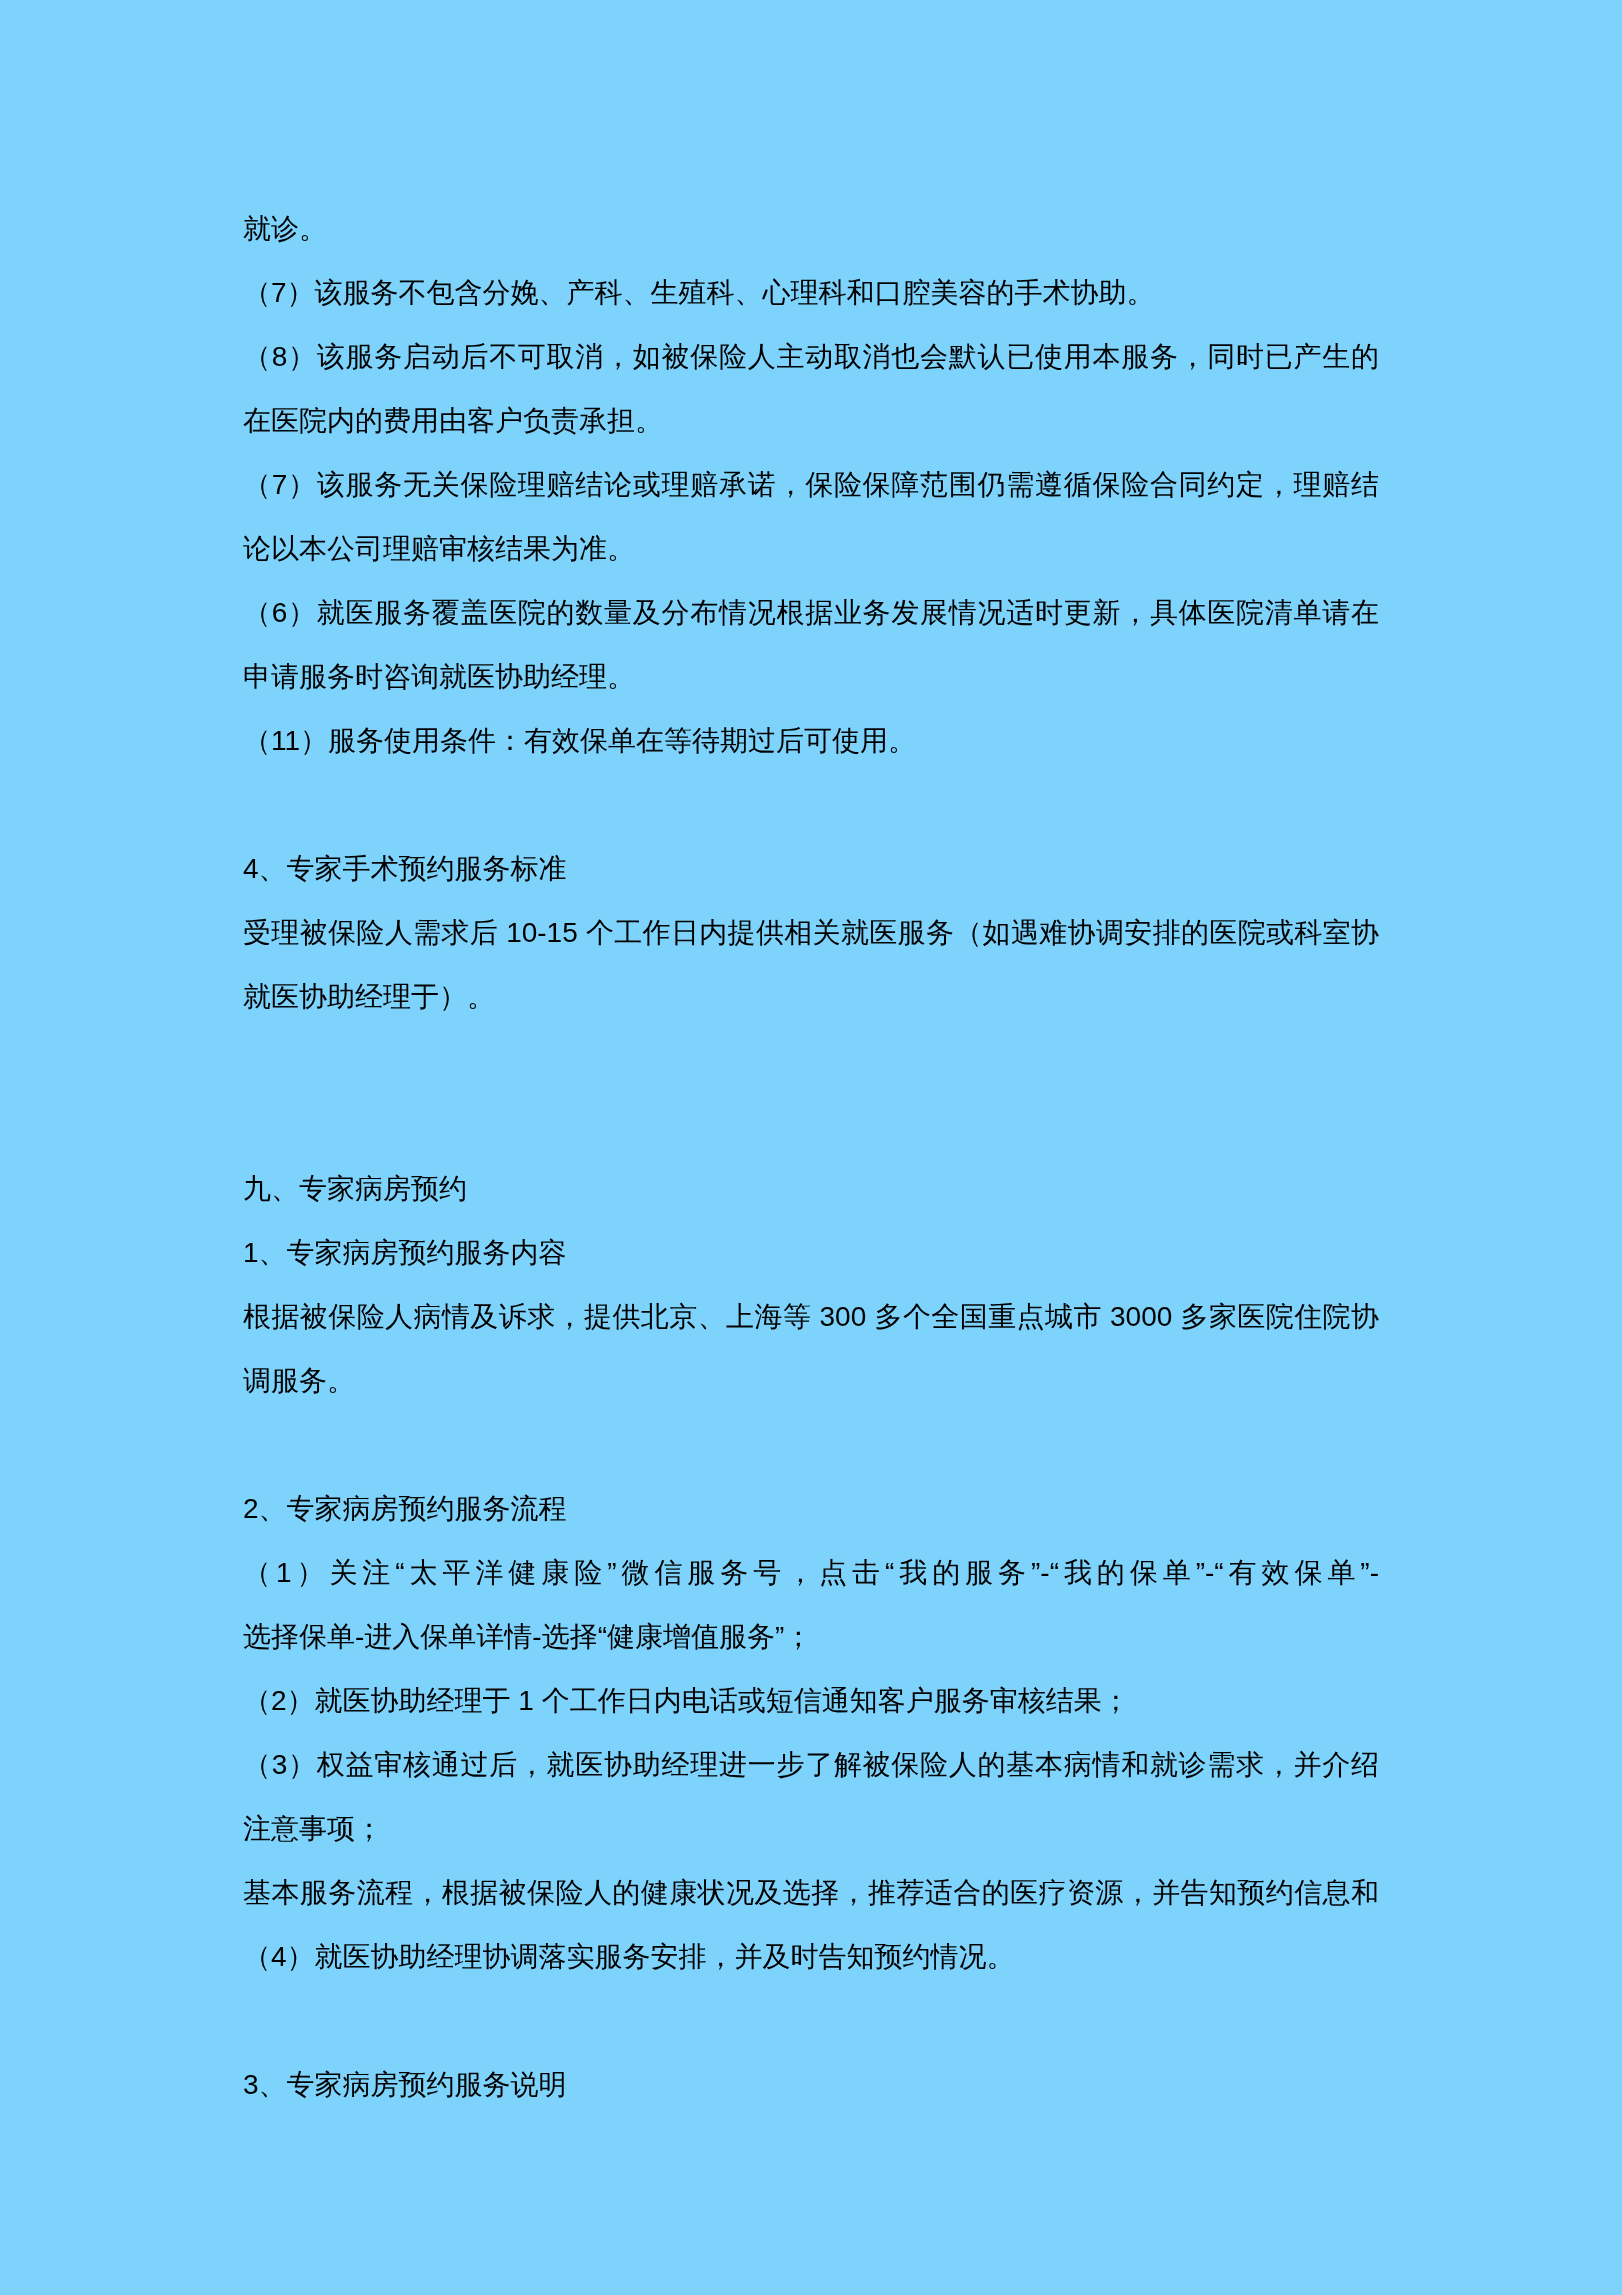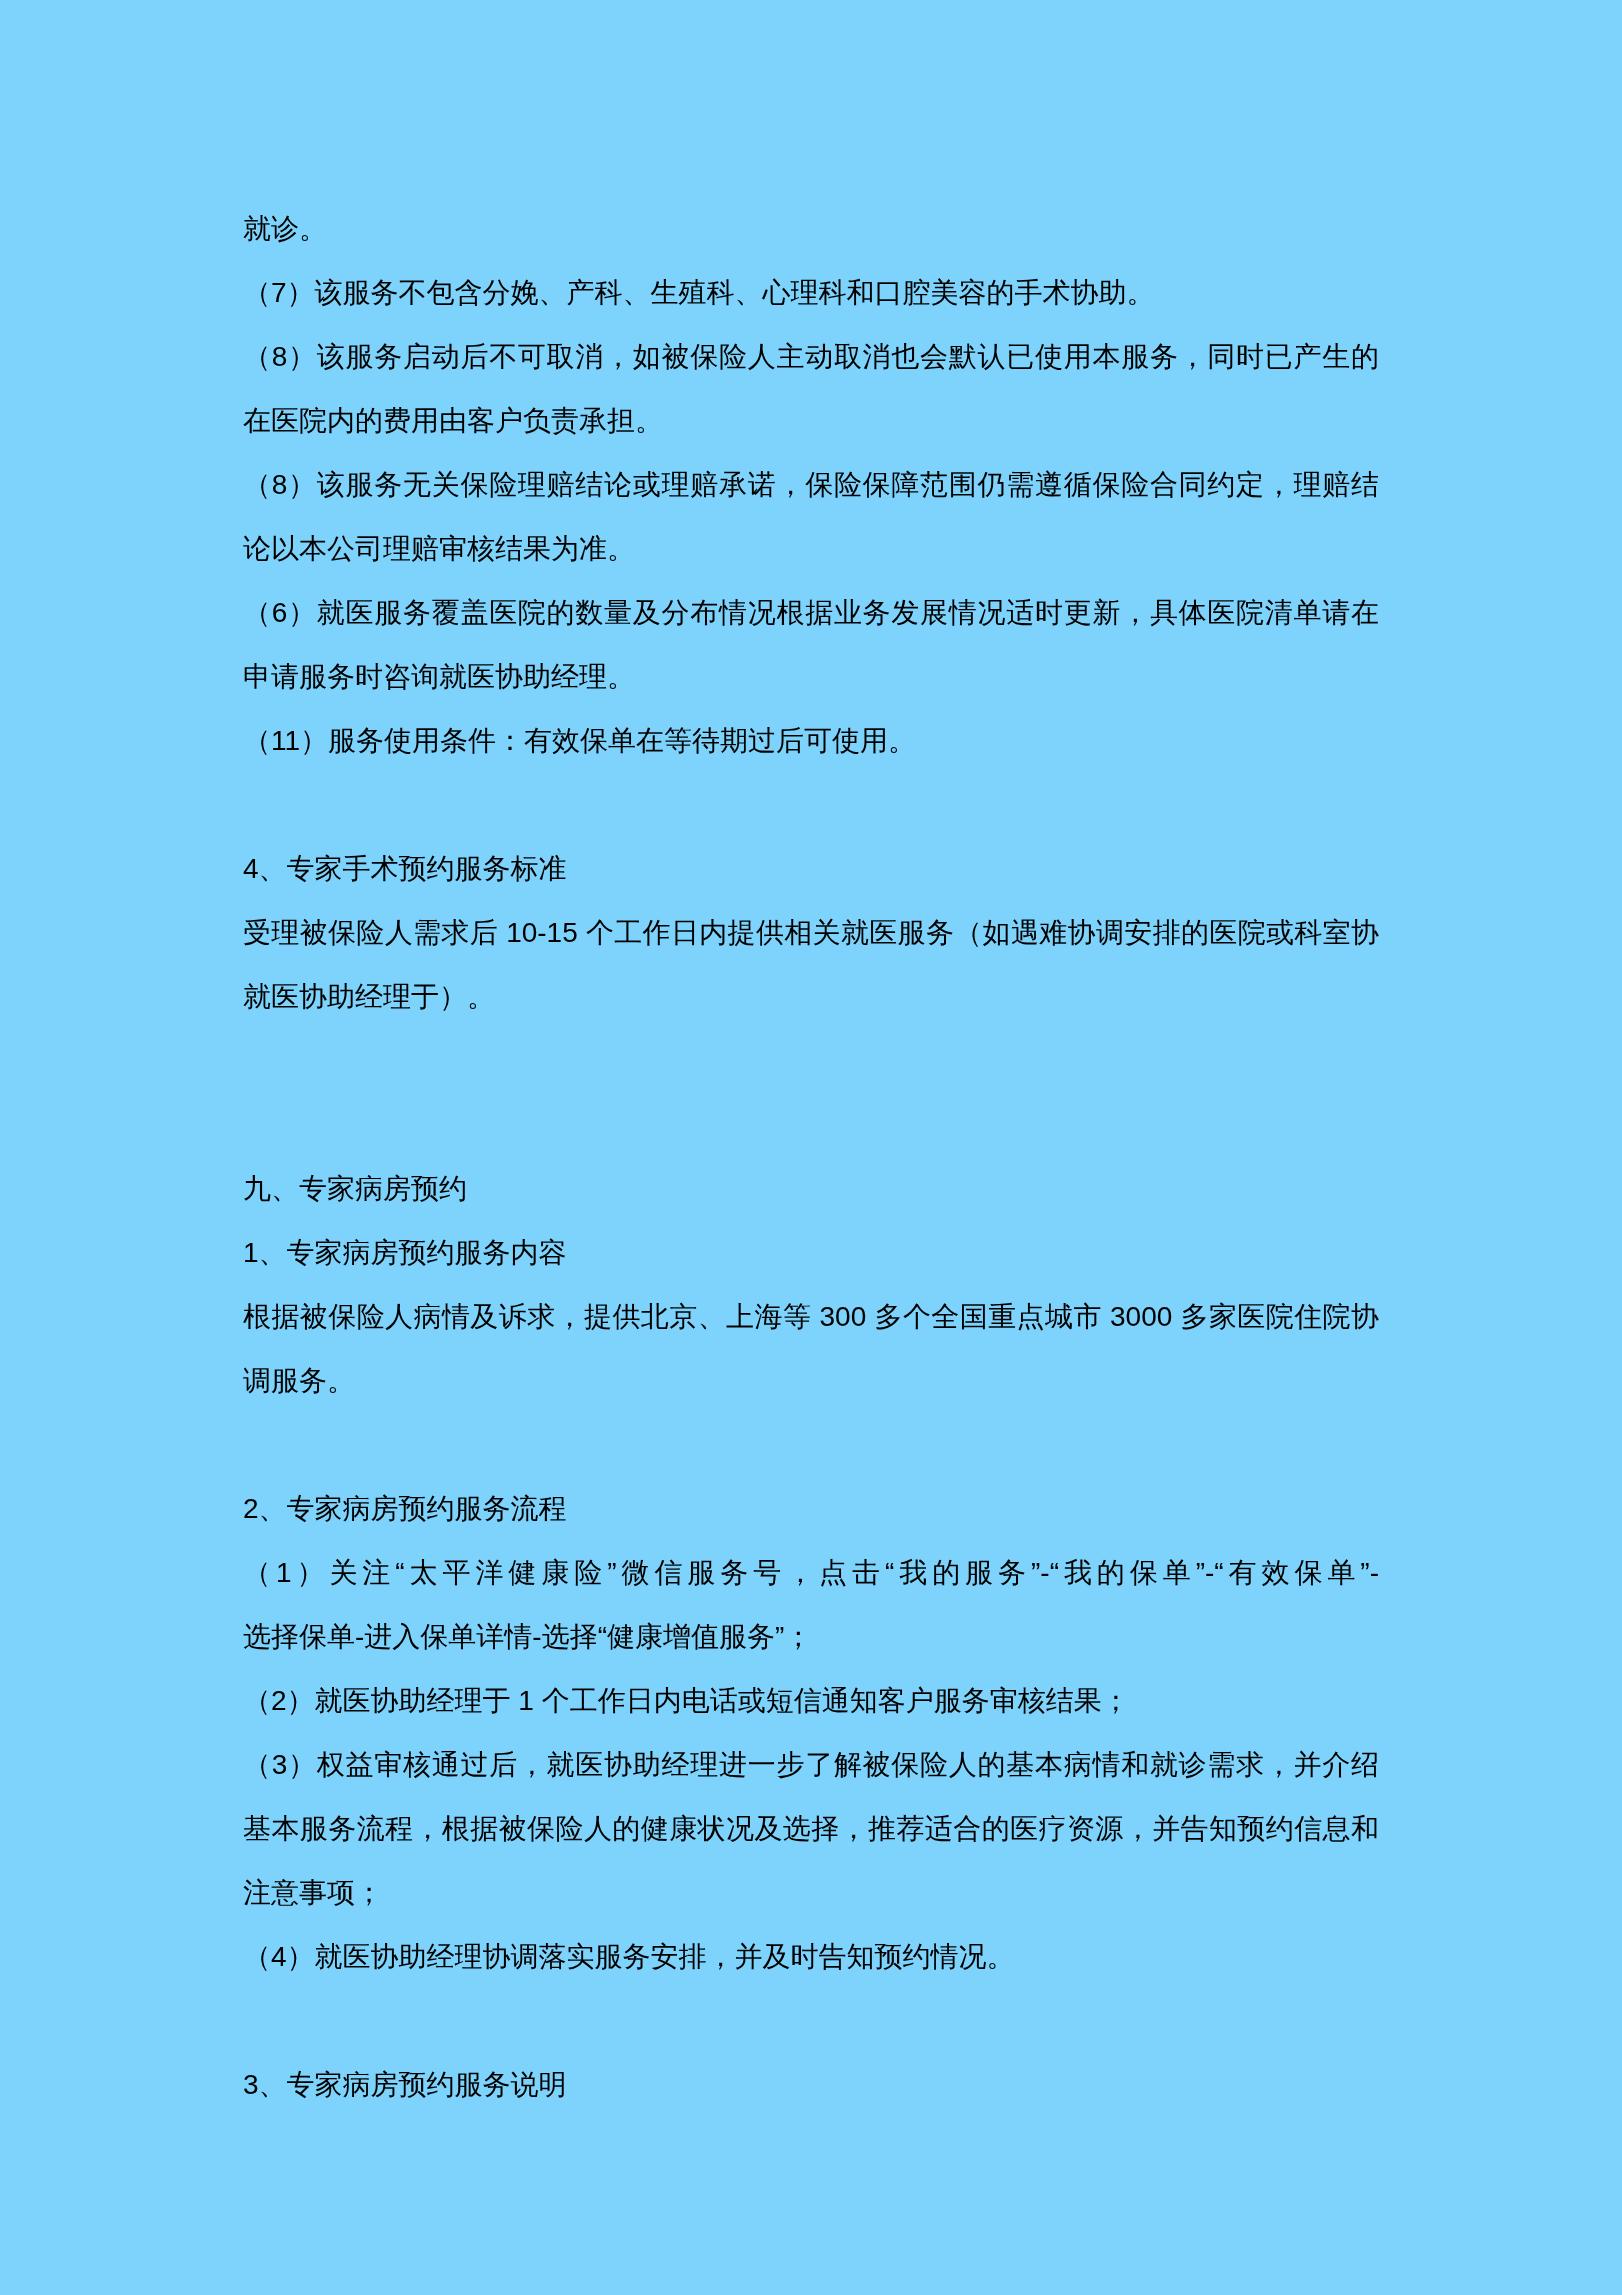--- a/index.html
+++ b/index.html
@@ -49,41 +49,41 @@
 </style>
 </head>
 <body>
 
 <div class="page">
   <div class="content">
     <div class="line">就诊。</div>
     <div class="line">（7）该服务不包含分娩、产科、生殖科、心理科和口腔美容的手术协助。</div>
     <div class="line full">（8）该服务启动后不可取消，如被保险人主动取消也会默认已使用本服务，同时已产生的</div>
     <div class="line">在医院内的费用由客户负责承担。</div>
-    <div class="line full">（8）该服务无关保险理赔结论或理赔承诺，保险保障范围仍需遵循保险合同约定，理赔结</div>
+    <div class="line full">（7）该服务无关保险理赔结论或理赔承诺，保险保障范围仍需遵循保险合同约定，理赔结</div>
     <div class="line">论以本公司理赔审核结果为准。</div>
     <div class="line full">（6）就医服务覆盖医院的数量及分布情况根据业务发展情况适时更新，具体医院清单请在</div>
     <div class="line">申请服务时咨询就医协助经理。</div>
     <div class="line">（11）服务使用条件：有效保单在等待期过后可使用。</div>
     <div class="line blank"></div>
     <div class="line heading">4、专家手术预约服务标准</div>
     <div class="line full">受理被保险人需求后 10-15 个工作日内提供相关就医服务（如遇难协调安排的医院或科室协</div>
     <div class="line">就医协助经理于）。</div>
     <div class="line blank"></div>
     <div class="line blank"></div>
     <div class="line heading">九、专家病房预约</div>
     <div class="line heading">1、专家病房预约服务内容</div>
     <div class="line full">根据被保险人病情及诉求，提供北京、上海等 300 多个全国重点城市 3000 多家医院住院协</div>
     <div class="line">调服务。</div>
     <div class="line blank"></div>
     <div class="line heading">2、专家病房预约服务流程</div>
     <div class="line full">（1）关注“太平洋健康险”微信服务号，点击“我的服务”-“我的保单”-“有效保单”-</div>
     <div class="line">选择保单-进入保单详情-选择“健康增值服务”；</div>
     <div class="line">（2）就医协助经理于 1 个工作日内电话或短信通知客户服务审核结果；</div>
     <div class="line full">（3）权益审核通过后，就医协助经理进一步了解被保险人的基本病情和就诊需求，并介绍</div>
+    <div class="line">注意事项；</div>
     <div class="line full">基本服务流程，根据被保险人的健康状况及选择，推荐适合的医疗资源，并告知预约信息和</div>
-    <div class="line">注意事项；</div>
     <div class="line">（4）就医协助经理协调落实服务安排，并及时告知预约情况。</div>
     <div class="line blank"></div>
     <div class="line heading">3、专家病房预约服务说明</div>
   </div>
 </div>
 
 
 </body></html>

